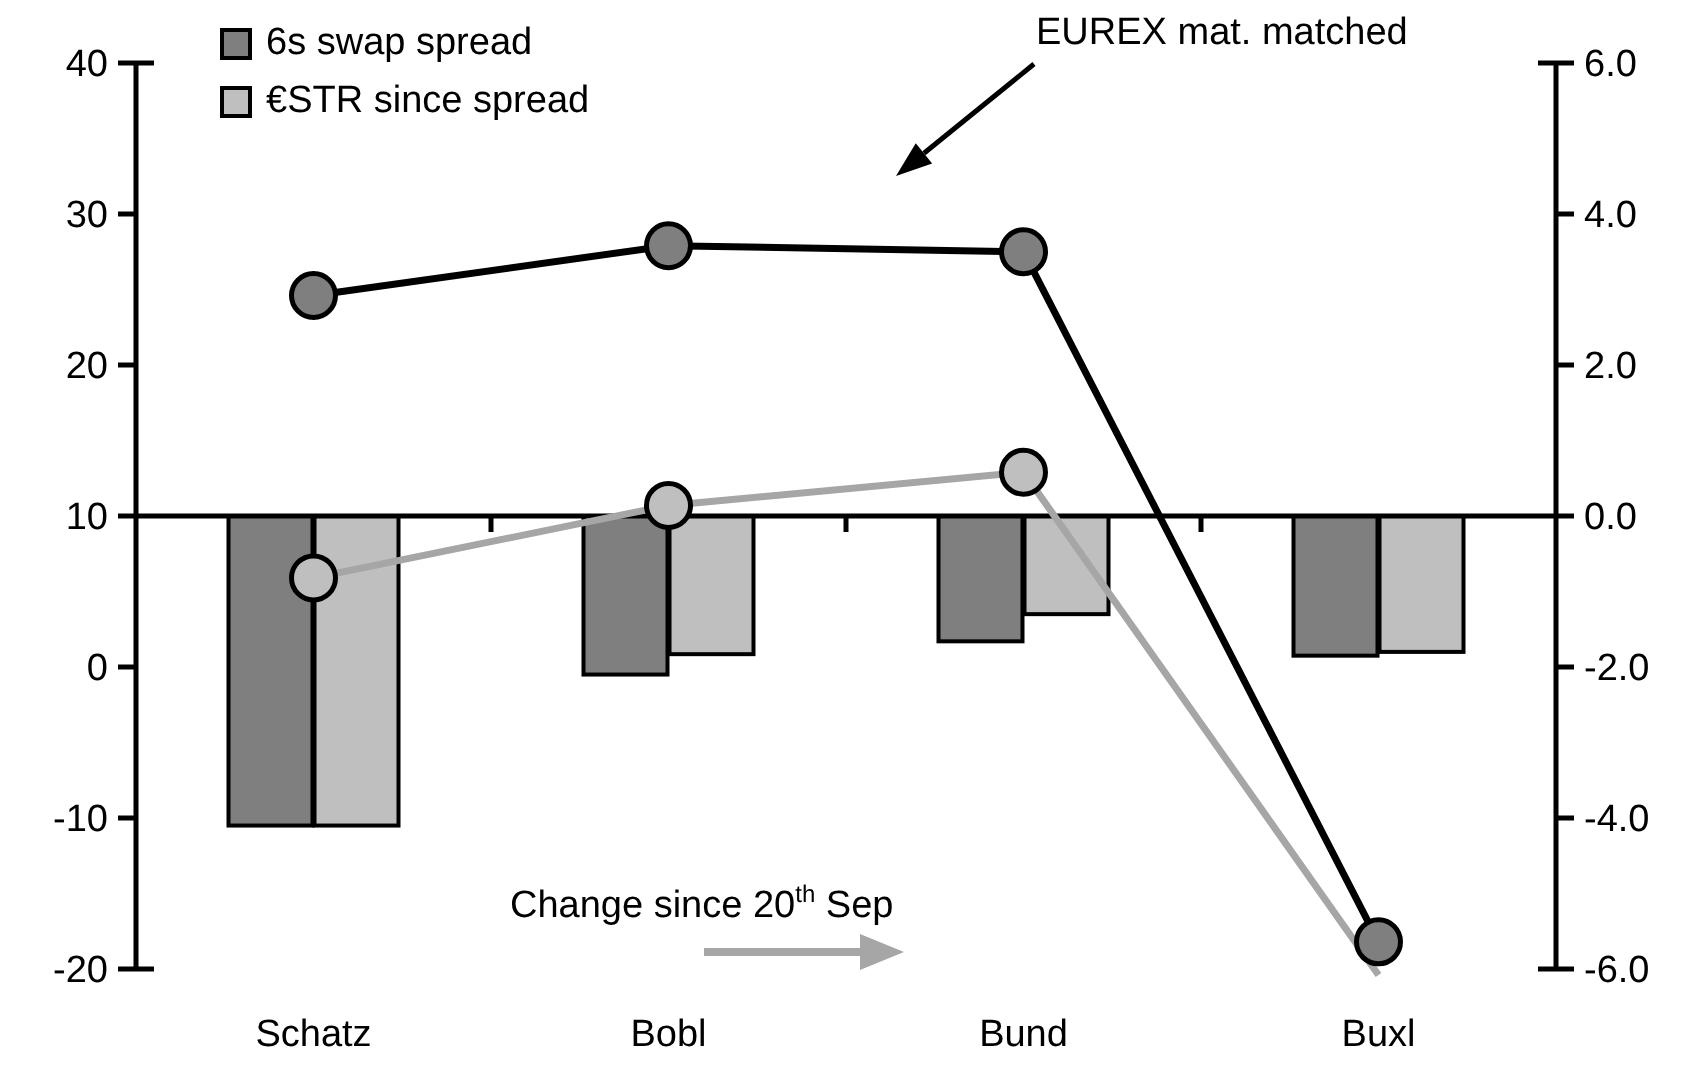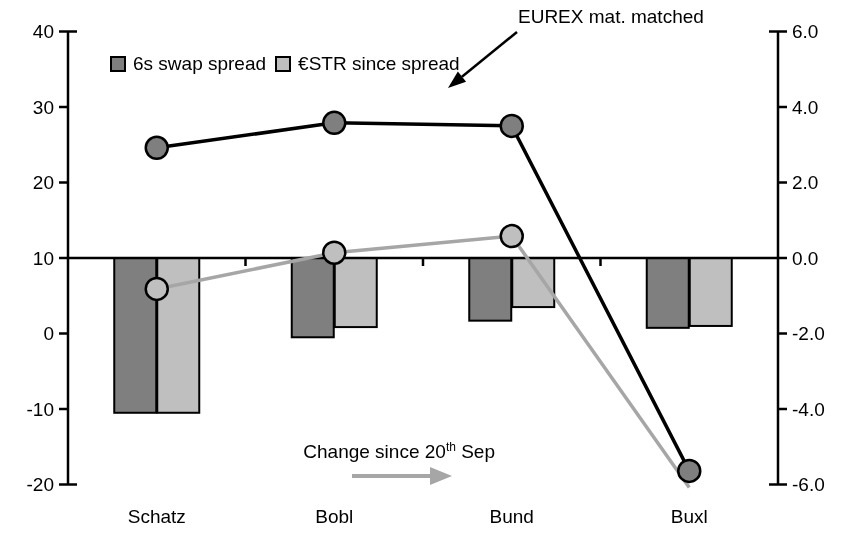--- a/index.html
+++ b/index.html
@@ -8,37 +8,37 @@
     width: 852px;
     height: 539px;
     background: #ffffff;
     font-family: "Liberation Sans", sans-serif;
     overflow: hidden;
   }
   #chart-svg { position: absolute; left: 0; top: 0; }
   .overlay { position: absolute; color: #000; }
   #legend {
     left: 110px; top: 12px;
-    display: flex; flex-direction: row; gap: 9px; margin-top: 42px;
+    display: flex; flex-direction: column; gap: 9px;
   }
   .legend-row { display: flex; align-items: center; gap: 7px; }
   .legend-swatch {
     width: 12px; height: 12px;
     border: 2px solid #000;
     flex: 0 0 auto;
   }
   .legend-label { font-size: 19px; line-height: 20px; white-space: nowrap; }
   #curve-annotation {
     left: 518px; top: 4px;
     font-size: 19px; line-height: 26px;
     white-space: nowrap;
   }
   #change-note {
     left: 255px; top: 440px; width: 240px;
-    text-align: right;
+    text-align: left;
     font-size: 19px;
     white-space: nowrap;
   }
   #change-note sup { font-size: 12px; }
   text { font-family: "Liberation Sans", sans-serif; fill: #000; }
 </style>
 </head>
 <body>
 
 <div id="stage">

